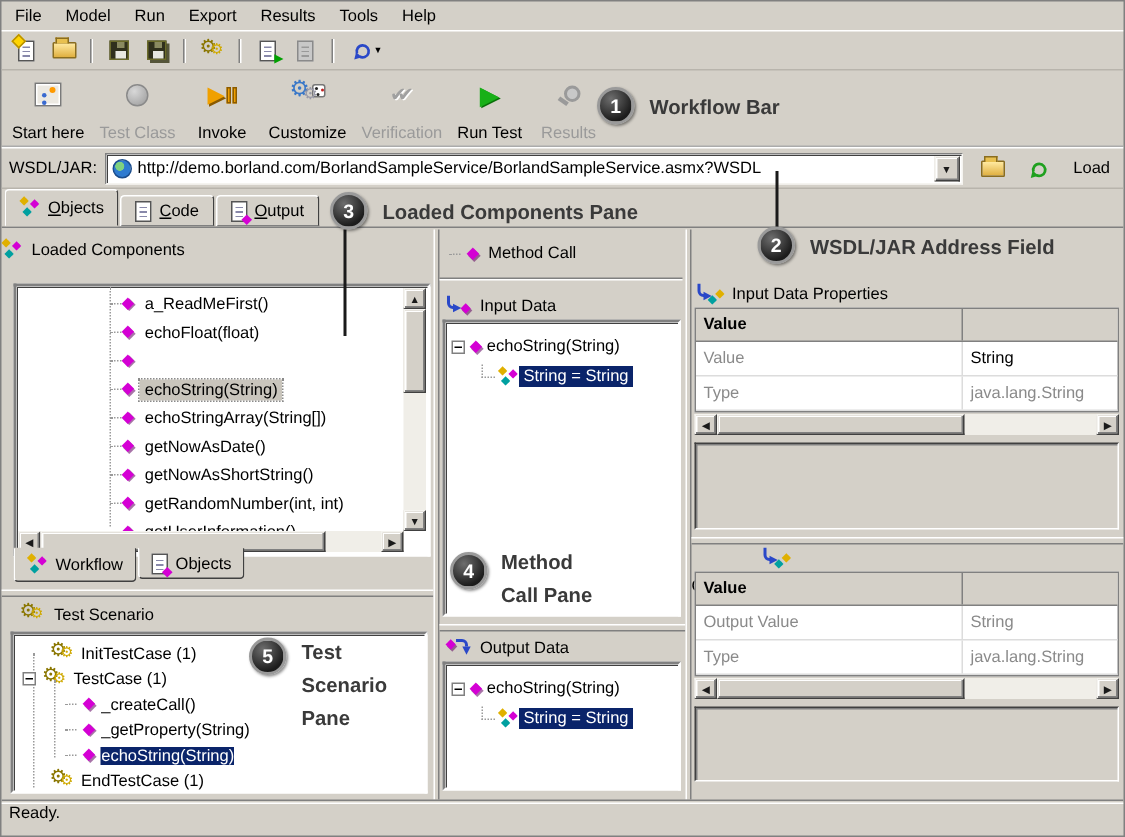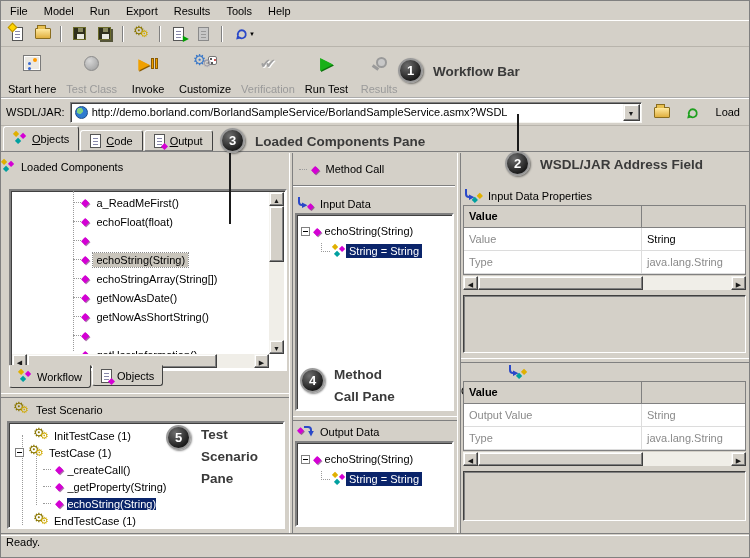--- a/index.html
+++ b/index.html
@@ -324,20 +324,21 @@
           <div class="trow">
               <span class="dmd"></span>
               <span class="lbl">getNowAsDate()</span>
             </div>
           <div class="trow">
               <span class="dmd"></span>
               <span class="lbl">getNowAsShortString()</span>
             </div>
           <div class="trow">
               <span class="dmd"></span>
+              <span class="lbl">getRandomNumber(int, int)</span>
             </div>
           <div class="trow">
               <span class="dmd"></span>
               <span class="lbl">getUserInformation()</span>
             </div>
         </div>
         <div class="vscroll">
           <div class="sb-btn raised">
               <span class="ar ar-u"></span>
             </div>

